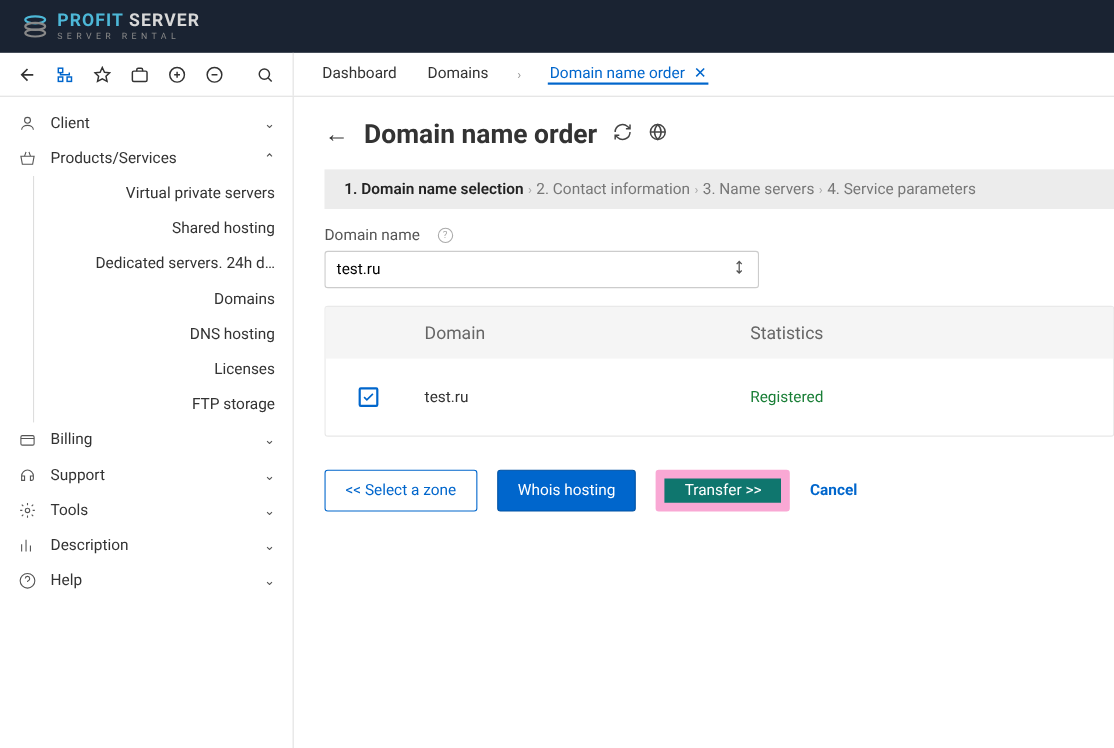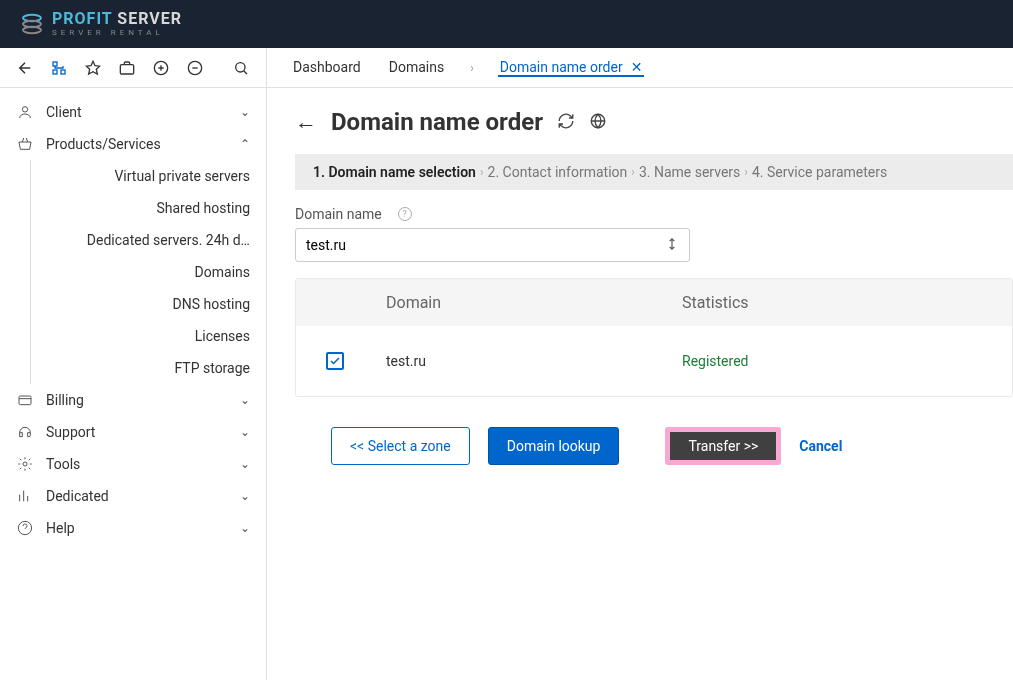--- a/index.html
+++ b/index.html
@@ -65,23 +65,23 @@
 .col-domain { flex: 1; }
 .col-desc { width: 300px; }
 .results-row { display: flex; padding: 26px 30px; align-items: center; }
 .checkbox { width: 18px; height: 18px; border: 2px solid #0066cc; border-radius: 2px; display: flex; align-items: center; justify-content: center; cursor: pointer; }
 .checkbox svg { width: 12px; height: 12px; }
 .status-registered { color: #1a7f37; }
 
 
 .btn-row { display: flex; align-items: center; gap: 18px; margin-top: 30px; }
 .btn { height: 38px; border-radius: 3px; cursor: pointer; font-size: 14px; display: inline-flex; align-items: center; justify-content: center; padding: 0 18px; }
-.btn-outline { border: 1px solid #0066cc; color: #0066cc; background: #fff; margin-left: 36px; }
+.btn-outline { border: 1px solid #0066cc; color: #0066cc; background: #fff; }
 .btn-primary { border: 1px solid #0052a3; background: #0066cc; color: #fff; }
-.btn-highlight { border: 5px solid #f9a8d4; background: #404040; color: #fff; margin-left: 28px; }
+.btn-highlight { border: 8px solid #f9a8d4; background: #0f766e; color: #fff; }
 .btn-link { color: #0066cc; cursor: pointer; font-weight: bold; }
 </style>
 </head>
 <body>
 
 <div class="brand-bar">
   <div class="brand-logo">
     <svg class="brand-logo-icon" viewBox="0 0 24 24" fill="none">
       <ellipse cx="12" cy="6" rx="9" ry="3.2" fill="none" stroke="#4db8d8" stroke-width="2"></ellipse>
       <ellipse cx="12" cy="12" rx="9" ry="3.2" fill="none" stroke="#888" stroke-width="2"></ellipse>
@@ -213,21 +213,21 @@
         </span>
       <span>Tools</span>
       <span class="nav-chev">⌄</span>
     </div>
     <div class="nav-section">
       <span class="nav-icon">
           <svg width="16" height="16" viewBox="0 0 24 24" fill="none" stroke="currentColor" stroke-width="1.5">
             <path d="M4 20V10m6 10V4m6 16v-8"></path>
           </svg>
         </span>
-      <span>Dedicated</span>
+      <span>Description</span>
       <span class="nav-chev">⌄</span>
     </div>
     <div class="nav-section">
       <span class="nav-icon">
           <svg width="16" height="16" viewBox="0 0 24 24" fill="none" stroke="currentColor" stroke-width="1.5">
             <circle cx="12" cy="12" r="10"></circle>
             <path d="M9 9a3 3 0 1 1 4 2.8c-.7.4-1 1-1 1.7M12 17h.01"></path>
           </svg>
         </span>
       <span>Help</span>
@@ -285,18 +285,18 @@
               </svg>
           </div>
         </div>
         <div class="col-domain">test.ru</div>
         <div class="col-desc status-registered">Registered</div>
       </div>
     </div>
 
     <div class="btn-row">
       <div class="btn btn-outline">&lt;&lt; Select a zone</div>
-      <div class="btn btn-primary">Domain lookup</div>
+      <div class="btn btn-primary">Whois hosting</div>
       <div class="btn btn-highlight">Transfer &gt;&gt;</div>
       <span class="btn-link">Cancel</span>
     </div>
   </div>
 </div>
 
 </body></html>

